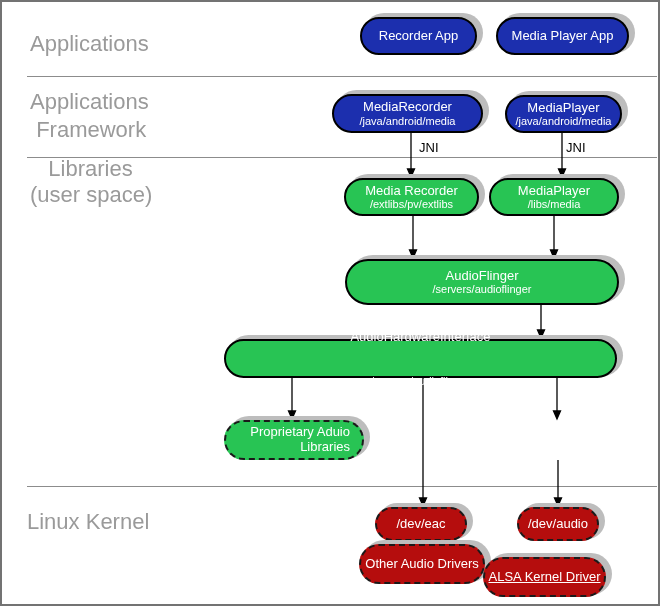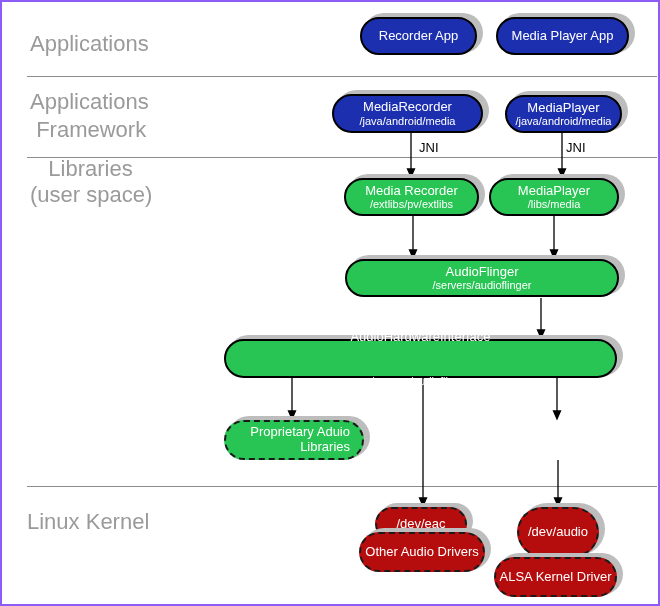--- a/index.html
+++ b/index.html
@@ -1,18 +1,18 @@
 <!DOCTYPE html>
 <html style="--blue: #1c2fae; --green: #28c454; --red: #b50d0d; --shadow: #bdbdbd; --label_gray: #9a9a9a; --divider_gray: #8c8c8c;"><head>
 <meta charset="utf-8">
 <style>
   html,body{margin:0;padding:0;background:#fff;}
   #canvas{
     position:relative;width:660px;height:606px;box-sizing:border-box;
-    background:#fff;border:2px solid #8b5cf6;overflow:hidden;
+    background:#fff;border:2px solid #737373;overflow:hidden;
     font-family:"Liberation Sans", sans-serif;
   }
   .divider{position:absolute;left:25px;right:1px;height:1px;background:#8c8c8c;}
   #div-apps{top:74px;} #div-framework{top:155px;} #div-kernel{top:484px;}
 
   .sec{position:absolute;color:#9a9a9a;font-size:22px;line-height:28px;white-space:pre-wrap;}
   #sec-apps{left:28px;top:28px;}
   #sec-framework{left:28px;top:86px;}
   #sec-libraries{left:28px;top:154px;line-height:26px;}
   #sec-kernel{left:25px;top:506px;}
@@ -29,28 +29,28 @@
   .dashed{border-style:dashed;border-color:#1a1a1a;text-align:right;}
   .pill .t{font-size:13px;}
   .pill .s{font-size:11px;}
 
   #recorder-app{left:358px;top:15px;width:117px;height:38px;}
   #media-player-app{left:494px;top:15px;width:133px;height:38px;text-align:center;}
   #mediarecorder-framework{left:330px;top:92px;width:151px;height:39px;}
   #mediaplayer-framework{left:503px;top:93px;width:117px;height:38px;}
   #media-recorder-lib{left:342px;top:176px;width:135px;height:38px;}
   #mediaplayer-lib{left:487px;top:176px;width:130px;height:38px;}
-  #audioflinger{left:343px;top:257px;width:274px;height:38px;}
+  #audioflinger{left:343px;top:257px;width:274px;height:46px;}
   #audiohardwareinterface{left:222px;top:337px;width:393px;height:39px;gap:30px;}
   #proprietary-audio-libraries{left:222px;top:418px;width:140px;height:40px;padding:0 12px;}
   #alsa{left:520px;top:418px;width:68px;height:39px;}
   #dev-eac{left:373px;top:505px;width:92px;height:34px;}
-  #dev-audio{left:515px;top:505px;width:82px;height:50px;}
-  #other-audio-drivers{left:357px;top:530px;width:126px;height:40px;}
-  #alsa-kernel-driver{left:492px;top:555px;width:123px;height:40px;}
+  #dev-audio{left:515px;top:505px;width:82px;height:34px;}
+  #other-audio-drivers{left:357px;top:542px;width:126px;height:40px;}
+  #alsa-kernel-driver{left:481px;top:555px;width:123px;height:40px;text-decoration:underline;}
 
   .jni{position:absolute;font-size:13px;color:#000;}
   #jni-left{left:417px;top:138px;} #jni-right{left:564px;top:138px;}
 
   #arrows{position:absolute;left:0;top:0;pointer-events:none;}
 </style>
 </head>
 <body>
 
 <div id="canvas">

